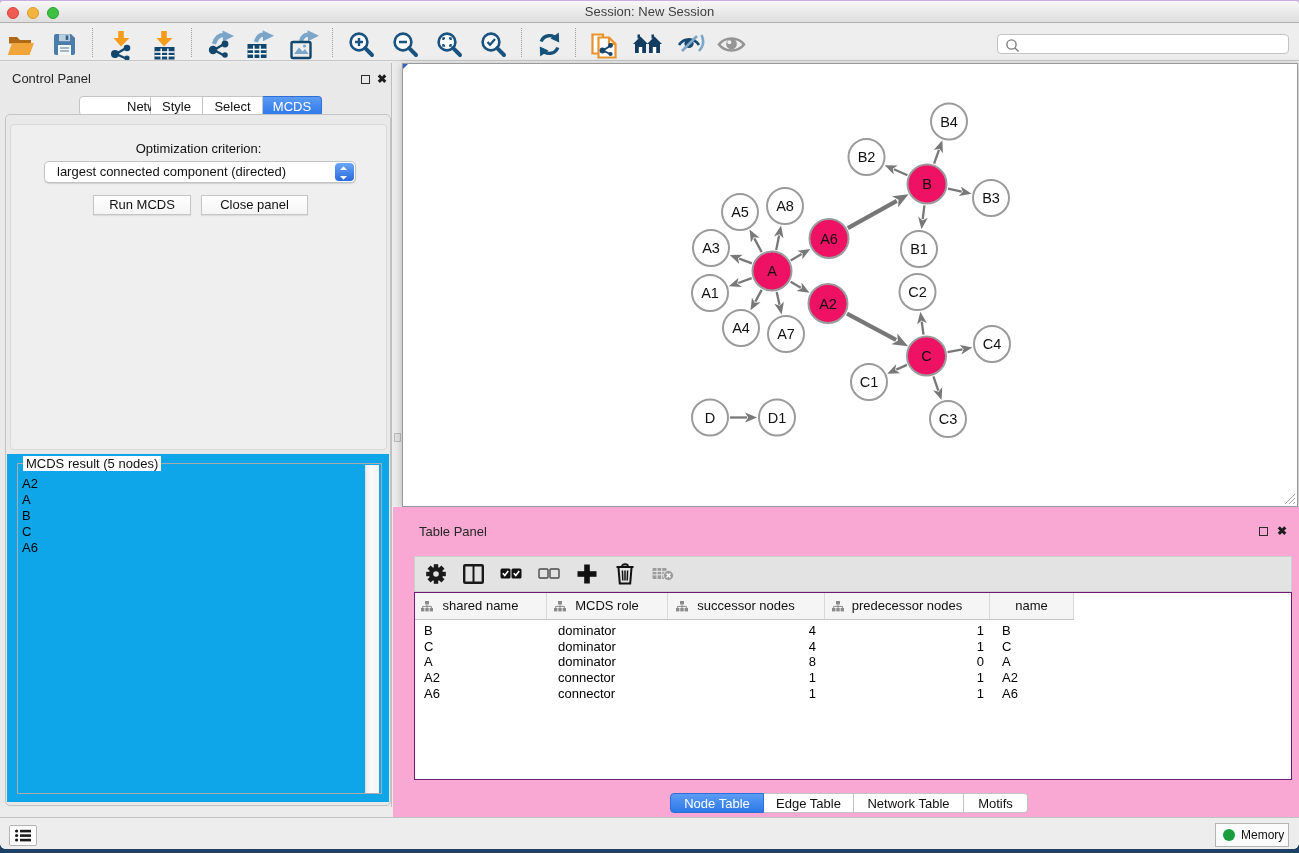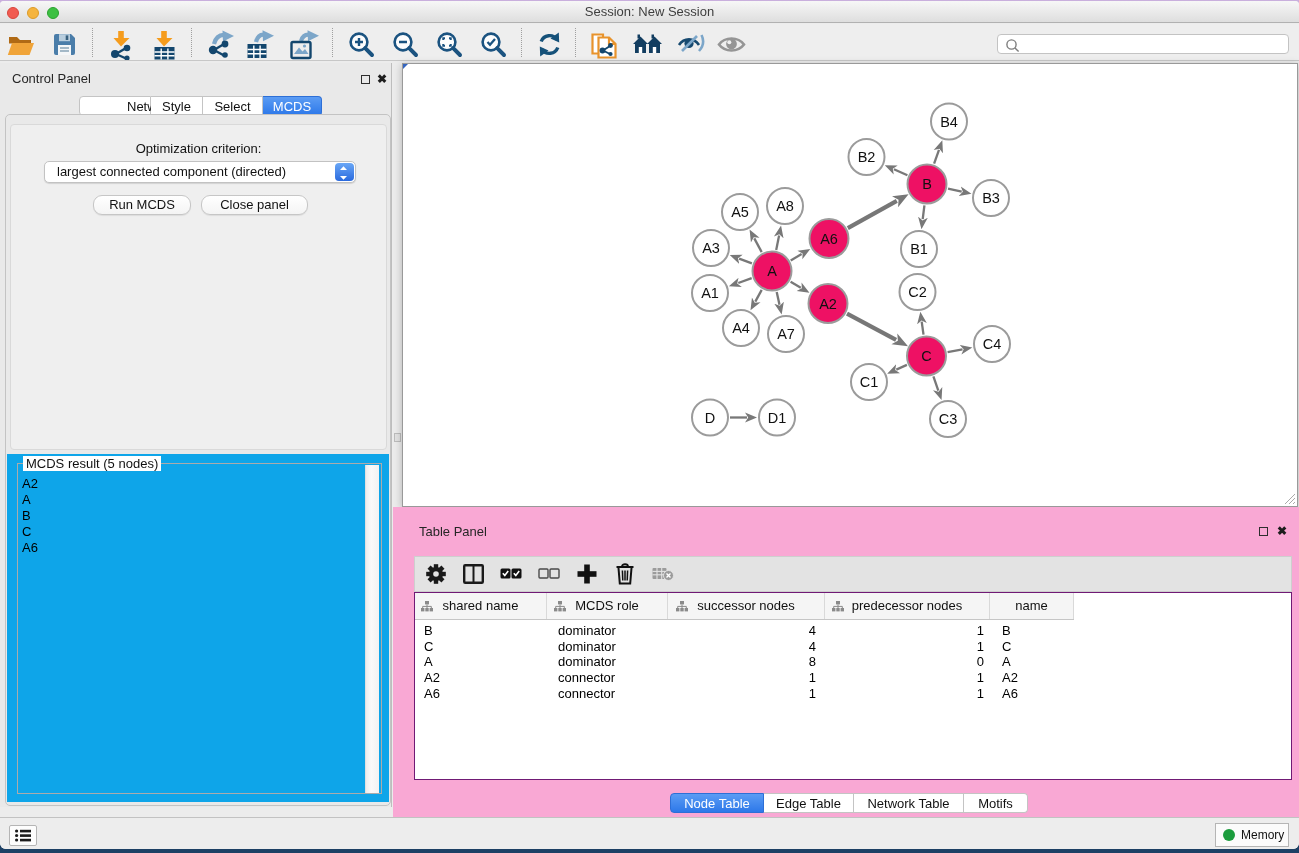--- a/index.html
+++ b/index.html
@@ -23,21 +23,21 @@
 .closex { position:absolute; font-size:12px; font-weight:bold; color:#1d1d1d; }
 .segtabs { position:absolute; display:flex; height:20px; }
 .seg { height:20px; background:#fff; border:1px solid #c4c4c4; border-left:none; font-size:13px; color:#111; text-align:center; line-height:19px; }
 .seg.first { border-left:1px solid #c4c4c4; border-radius:4px 0 0 4px; }
 .seg.last { border-radius:0 4px 4px 0; }
 .seg.sel { background:linear-gradient(#5b9cf4,#2d78e9); color:#fff; border-color:#2d6fd6; }
 #tabpane { position:absolute; left:5px; top:51px; width:386px; height:692px; border:1px solid #c3c3c3; border-radius:5px; background:#e9e9e9; }
 #optpanel { position:absolute; left:4px; top:9px; width:377px; height:326px; border:1px solid #d9d9d9; border-radius:4px; background:#efefef; }
 #combo { position:absolute; left:33px; top:36px; width:312px; height:22px; background:#fff; border:1px solid #c2c2c2; border-radius:5px; box-shadow:0 1px 1px rgba(0,0,0,0.12); font-size:13px; color:#111; line-height:20px; padding-left:12px; }
 #combo .spin { position:absolute; right:1px; top:1px; bottom:1px; width:19px; border-radius:4px; background:linear-gradient(#6aa7f6,#2a6ade); }
-.macbtn { position:absolute; height:20px; background:linear-gradient(#ffffff,#f4f4f4); border:1px solid #c6c6c6; border-radius:9px; font-size:13px; color:#111; text-align:center; line-height:18px; box-shadow:0 1px 1px rgba(0,0,0,0.08); }
+.macbtn { position:absolute; height:20px; background:linear-gradient(#ffffff,#f4f4f4); border:1px solid #c6c6c6; border-radius:0; font-size:13px; color:#111; text-align:center; line-height:18px; box-shadow:0 1px 1px rgba(0,0,0,0.08); }
 #resultwrap { position:absolute; left:1px; top:339px; width:382px; height:348px; background:#0ea5e9;padding-left:28px; }
 #groupbox { position:absolute; left:10px; top:9px; width:365px; height:331px; border:1px solid #ababab; }
 #grouptitle { position:absolute; left:5px; top:-8px; background:#fff; padding:0 3px; font-size:13px; color:#111; }
 #scrolltrack { position:absolute; right:2px; top:1px; width:14px; height:328px; background:linear-gradient(90deg,#ededed,#fafafa 40%,#f2f2f2); border-left:1px solid #e0e0e0; }
 #mcdslist { position:absolute; left:4px; top:12px; font-size:13px; line-height:16px; color:#000; }
 
 #netwin { position:absolute; left:402px; top:62px; width:896px; height:444px; background:#fff; border:1px solid #999; box-shadow:0 2px 8px rgba(0,0,0,0.25); }
 #nettitle { position:absolute; left:0; top:0; width:100%; height:22px; background:linear-gradient(#f5f5f5,#dcdcdc); border-bottom:1px solid #a8a8a8; }
 #nettitle .title { position:absolute; width:100%; text-align:center; top:3px; font-size:13px; color:#2f2f2f; }
 #netcorner { position:absolute; left:0; top:0; width:0; height:0; border-top:5px solid #3465c0; border-right:5px solid transparent; }

